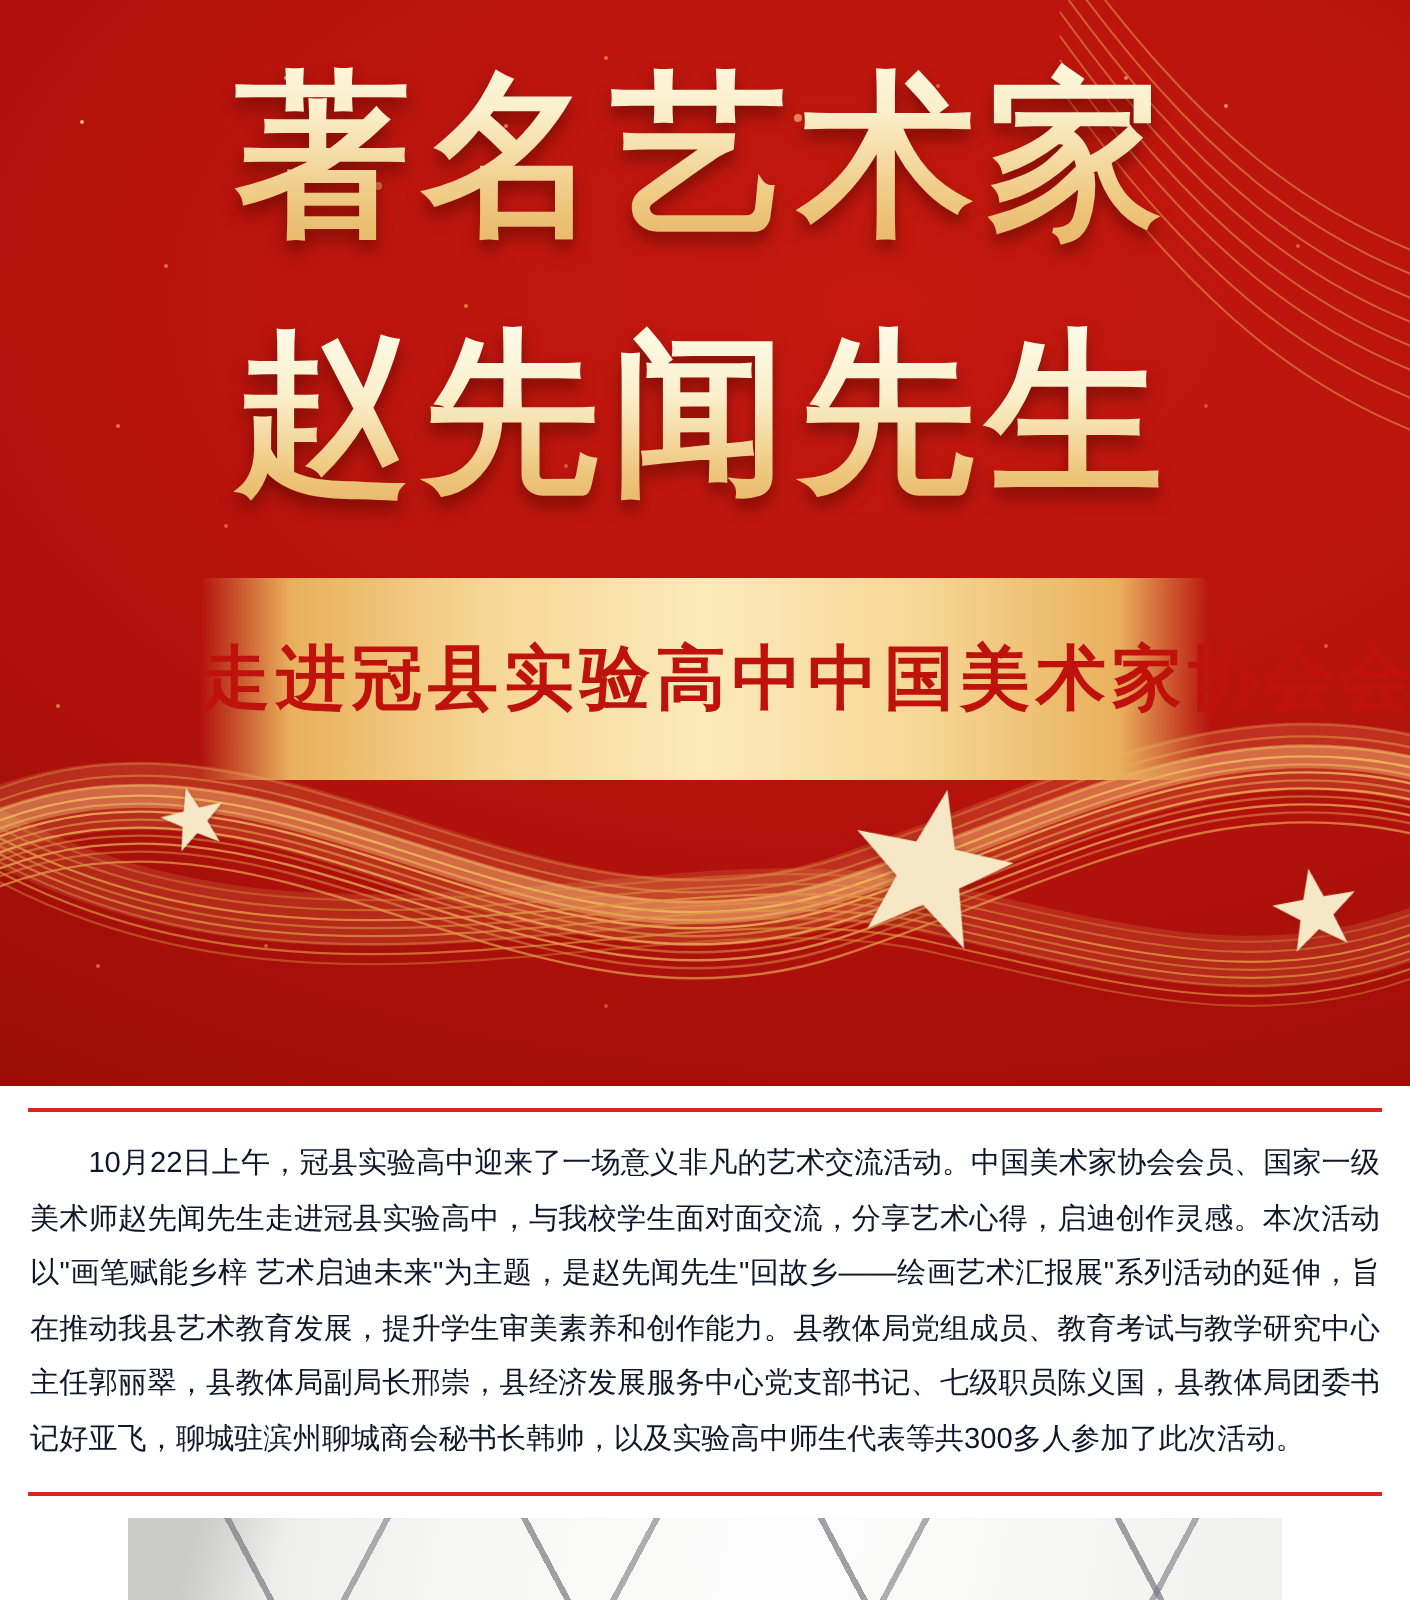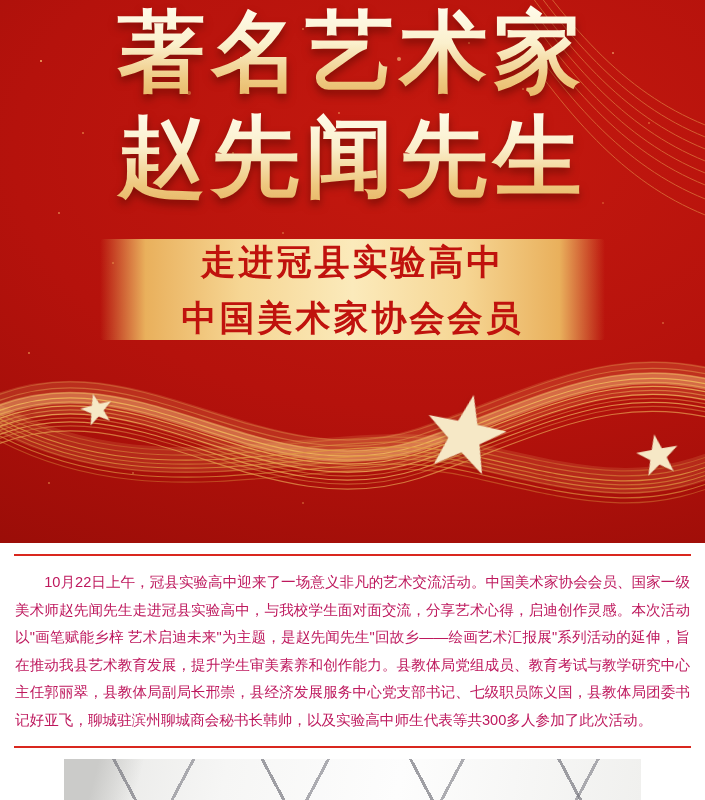--- a/index.html
+++ b/index.html
@@ -25,46 +25,46 @@
       252px 62px 0 0 rgba(255,215,140,.7), 302px 28px 0 0 rgba(255,190,100,.55),
       338px 112px 0 0 rgba(255,205,120,.5), 398px 58px 0 1px rgba(255,215,140,.6),
       468px 42px 0 0 rgba(255,190,100,.5), 522px 88px 0 0 rgba(255,205,120,.45),
       612px 52px 0 0 rgba(255,215,140,.6), 648px 122px 0 0 rgba(255,190,100,.45),
       282px 232px 0 0 rgba(255,205,120,.4), 48px 482px 0 0 rgba(255,190,100,.5),
       132px 472px 0 0 rgba(255,205,120,.4), 302px 502px 0 0 rgba(255,190,100,.4),
       562px 38px 0 0 rgba(255,215,140,.55), 602px 202px 0 0 rgba(255,190,100,.35),
       662px 322px 0 0 rgba(255,205,120,.4);
   }
   .hero-title{
-    position:relative;z-index:3;text-align:center;
+    position:relative;z-index:3;text-align:center;padding-top:26px;
     font-size:88px;line-height:103px;font-weight:900;letter-spacing:6px;
     background:linear-gradient(180deg,#fffdf0 0%,#fbf0cd 42%,#eec87f 78%,#e6b362 100%);
     -webkit-background-clip:text;background-clip:text;color:transparent;
     filter:drop-shadow(0 5px 4px rgba(80,8,0,.55));
     white-space:nowrap;
   }
   .gold-band{
     position:relative;z-index:3;margin:31px auto 0;width:505px;height:101px;
-    display:flex;flex-direction:column;justify-content:space-between;align-items:center;
+    display:flex;flex-direction:row;justify-content:flex-start;align-items:center;
     background:linear-gradient(90deg,
       rgba(216,140,50,0) 0%, #e9b05c 9%, #f6d694 28%, #fbeabb 50%,
       #f6d694 72%, #e9b05c 91%, rgba(216,140,50,0) 100%);
     border-radius:4px;
   }
   .gold-band .sub{
     font-size:35px;line-height:45px;font-weight:800;letter-spacing:3px;
     color:#c0120d;white-space:nowrap;
   }
   .star{filter:drop-shadow(0 2px 3px rgba(120,20,0,.35));}
   
   .rule{border:0;border-top:2px solid #d9271e;margin:0 14px;}
   .rule-top{margin-top:11px;}
   .article-text{
     margin:13px 15px 0;
-    font-size:14.6px;line-height:27.5px;color:#be185d;
+    font-size:14.6px;line-height:27.5px;color:#0f172a;
     text-align:justify;text-indent:2em;
     font-family:"Liberation Sans","DejaVu Sans",sans-serif;
   }
   .rule-bottom{margin-top:12px;}
   .photo{
     width:577px;height:46px;margin:11px auto 0;overflow:hidden;position:relative;
     background:
       linear-gradient(100deg,#e6e6e4 0%,#f6f6f5 28%,#fdfdfd 58%,#f0f0ee 100%);
   }
   .photo .grid{
@@ -133,21 +133,21 @@
     </g>
 
     <g fill="#f6e8c6">
       <polygon class="star" transform="translate(97,410) scale(0.42) rotate(-14)" points="0,-40 9.4,-12.9 38,-12.4 15.2,4.9 23.5,32.4 0,16 -23.5,32.4 -15.2,4.9 -38,-12.4 -9.4,-12.9"></polygon>
       <polygon class="star" transform="translate(465,436) scale(1.05) rotate(12)" points="0,-40 9.4,-12.9 38,-12.4 15.2,4.9 23.5,32.4 0,16 -23.5,32.4 -15.2,4.9 -38,-12.4 -9.4,-12.9"></polygon>
       <polygon class="star" transform="translate(658,456) scale(0.55) rotate(-10)" points="0,-40 9.4,-12.9 38,-12.4 15.2,4.9 23.5,32.4 0,16 -23.5,32.4 -15.2,4.9 -38,-12.4 -9.4,-12.9"></polygon>
     </g>
   </svg>
 
   <div class="hero-title">著名艺术家</div>
-  <div class="hero-title" style="padding-top:2px;">赵先闻先生</div>
+  <div class="hero-title" style="padding-top:2px;margin-top:24px;">赵先闻先生</div>
 
   <div class="gold-band">
     <div class="sub">走进冠县实验高中</div>
     <div class="sub">中国美术家协会会员</div>
   </div>
 </div>
 
 <hr class="rule rule-top">
 
 <p class="article-text">10月22日上午，冠县实验高中迎来了一场意义非凡的艺术交流活动。中国美术家协会会员、国家一级美术师赵先闻先生走进冠县实验高中，与我校学生面对面交流，分享艺术心得，启迪创作灵感。本次活动以"画笔赋能乡梓 艺术启迪未来"为主题，是赵先闻先生"回故乡——绘画艺术汇报展"系列活动的延伸，旨在推动我县艺术教育发展，提升学生审美素养和创作能力。县教体局党组成员、教育考试与教学研究中心主任郭丽翠，县教体局副局长邢崇，县经济发展服务中心党支部书记、七级职员陈义国，县教体局团委书记好亚飞，聊城驻滨州聊城商会秘书长韩帅，以及实验高中师生代表等共300多人参加了此次活动。</p>

